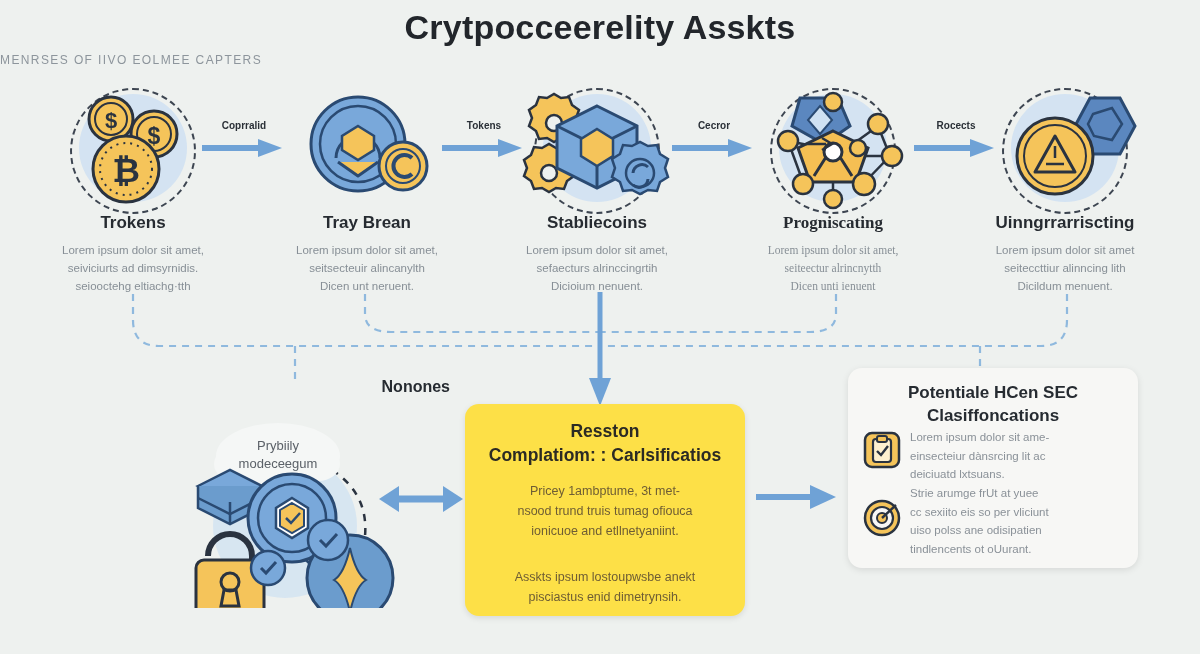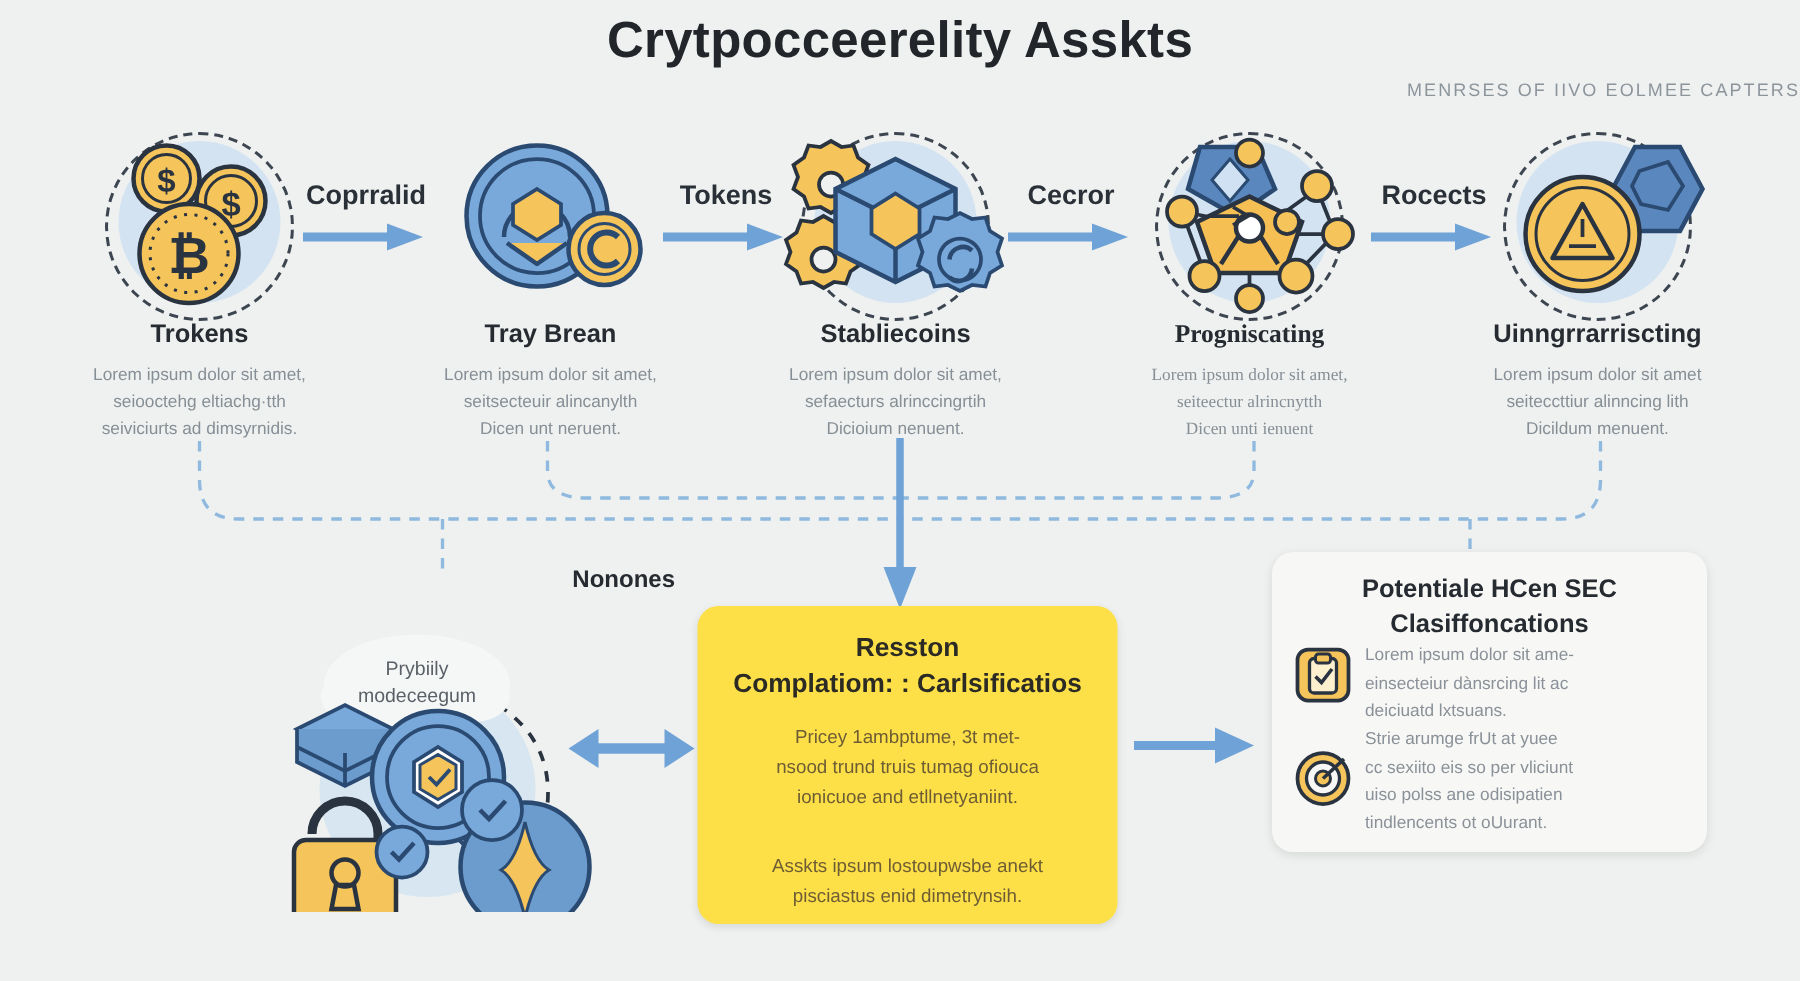--- a/index.html
+++ b/index.html
@@ -11,21 +11,21 @@
     position:relative;
   }
   #stage{position:relative;width:1200px;height:654px;}
 
   
   .title{
     position:absolute;left:0;top:8px;width:1200px;text-align:center;
     font-size:34px;font-weight:bold;color:#22262b;letter-spacing:.2px;
   }
   .subtitle{
-    position:absolute;left:0;top:53px;width:1200px;text-align:right;
+    position:absolute;left:0;top:53px;width:1200px;text-align:left;
     font-size:12px;color:#8d959c;letter-spacing:1.4px;
   }
 
   
   .node{position:absolute;top:86px;width:210px;text-align:center;}
   .node .art{position:relative;height:125px;width:210px;}
   .node .halo{
     position:absolute;left:50%;top:8px;transform:translateX(-50%);
     width:108px;height:108px;border-radius:50%;
     background:#cfe1f2;opacity:.85;
@@ -40,21 +40,21 @@
     font-size:17px;font-weight:bold;color:#262b31;margin-top:2px;
   }
   .node .ndesc{
     font-size:11.5px;color:#878f96;line-height:1.55;margin-top:9px;padding:0 12px;
   }
   .node .ndesc div{white-space:nowrap;}
 
   
   .connector{position:absolute;top:120px;width:96px;text-align:center;}
   .connector .clabel{
-    font-size:18px;font-weight:bold;color:#2a3037;margin-bottom:6px;
+    font-size:10px;font-weight:bold;color:#2a3037;margin-bottom:6px;
   }
   .connector .cbody{height:22px;}
 
   
   .tree{position:absolute;left:0;top:290px;width:1200px;height:120px;}
 
   
   .cluster{position:absolute;left:150px;top:378px;width:300px;}
   .cluster .clabel2{
     font-size:16px;font-weight:bold;color:#262b31;text-align:right;
@@ -119,22 +119,22 @@
             <circle cx="98" cy="83" r="26" fill="none" stroke-width="2" stroke-dasharray="2 5"></circle>
         </g>
         <text x="83" y="42" font-size="22" font-weight="bold" fill="#2a3340" text-anchor="middle" font-family="'Liberation Sans',sans-serif">$</text>
         <text x="126" y="58" font-size="23" font-weight="bold" fill="#2a3340" text-anchor="middle" font-family="'Liberation Sans',sans-serif">$</text>
         <text x="98" y="96" font-size="34" font-weight="bold" fill="#2a3340" text-anchor="middle" font-family="'Liberation Sans',sans-serif">₿</text>
       </svg>
     </div>
     <div class="nlabel">Trokens</div>
     <div class="ndesc">
       <div>Lorem ipsum dolor sit amet,</div>
+      <div>seiviciurts ad dimsyrnidis.</div>
       <div>seiooctehg eltiachg·tth</div>
-      <div>seiviciurts ad dimsyrnidis.</div>
     </div>
   </div>
 
   <div class="connector" style="left:196px;">
     <div class="clabel">Coprralid</div>
     <div class="cbody">
       <svg width="96" height="22" viewBox="0 0 96 22">
         <path d="M6 11 H66" stroke="#6fa2d6" stroke-width="6" stroke-linecap="butt"></path>
         <path d="M62 2 L86 11 L62 20 Z" fill="#6fa2d6"></path>
       </svg>

